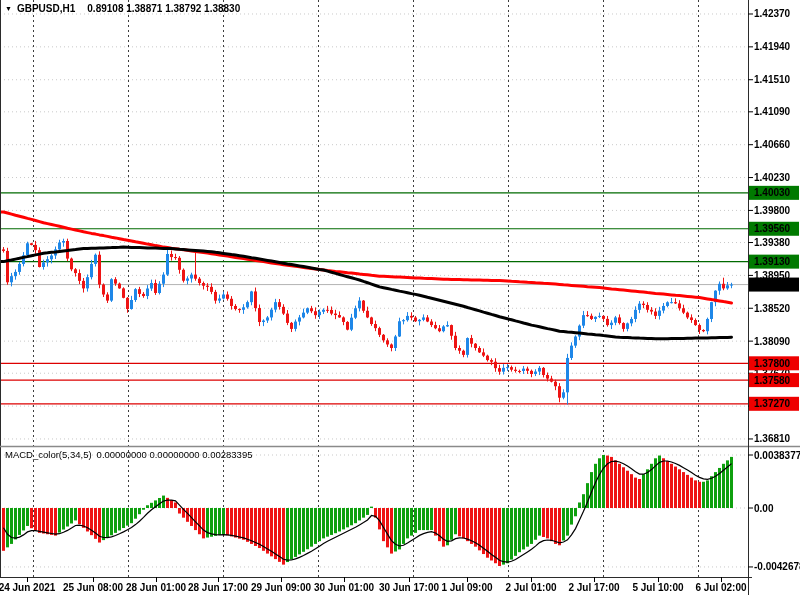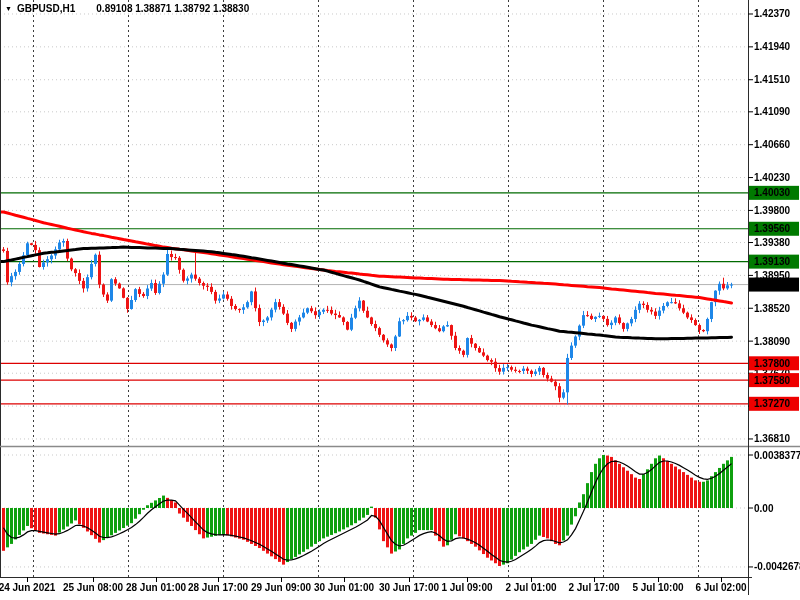--- a/index.html
+++ b/index.html
@@ -1,30 +1,33 @@
 <!DOCTYPE html>
 <html><head>
 <meta charset="utf-8">
 <style>
   html,body{margin:0;padding:0;background:#fff;width:800px;height:600px;overflow:hidden;}
   #win{position:relative;width:800px;height:600px;background:#fff;font-family:"Liberation Sans",sans-serif;}
   svg{position:absolute;left:0;top:0;}
   svg text{font-family:"Liberation Sans",sans-serif;fill:#000;}
   .title{position:absolute;left:5px;top:3px;font:700 10px "Liberation Sans",sans-serif;color:#000;white-space:nowrap;z-index:5;}
   .title .arr{font-size:7px;display:inline-block;transform:translateY(-1px);margin-right:5px;}
-  .title .sym{margin-right:21px;}
+  .title .sym{margin-right:12px;}
   .macd-label{position:absolute;left:5px;top:449px;font:400 9.5px "Liberation Sans",sans-serif;color:#000;white-space:nowrap;z-index:5;}
   .macd-label .nm{margin-right:5px;}
 </style>
 </head>
 <body>
 
 <div id="win">
   <div class="title">
     <span class="arr">▼</span><span class="sym">GBPUSD,H1</span><span>0.89108 1.38871 1.38792 1.38830</span>
+  </div>
+  <div class="macd-label">
+    <span class="nm">MACD_color(5,34,5)</span><span>0.00000000 0.00000000 0.00283395</span>
   </div>
   <svg id="chart" width="800" height="600">
       <g>
         <line x1="0" y1="13.987461353486777" x2="748" y2="13.987461353486777" stroke="#c9c9c9" stroke-width="1" stroke-dasharray="1,3"></line>
         <line x1="0" y1="46.854173823428184" x2="748" y2="46.854173823428184" stroke="#c9c9c9" stroke-width="1" stroke-dasharray="1,3"></line>
         <line x1="0" y1="79.72088629336959" x2="748" y2="79.72088629336959" stroke="#c9c9c9" stroke-width="1" stroke-dasharray="1,3"></line>
         <line x1="0" y1="111.82325661284733" x2="748" y2="111.82325661284733" stroke="#c9c9c9" stroke-width="1" stroke-dasharray="1,3"></line>
         <line x1="0" y1="144.68996908278876" x2="748" y2="144.68996908278876" stroke="#c9c9c9" stroke-width="1" stroke-dasharray="1,3"></line>
         <line x1="0" y1="177.55668155273014" x2="748" y2="177.55668155273014" stroke="#c9c9c9" stroke-width="1" stroke-dasharray="1,3"></line>
         <line x1="0" y1="210.42339402267325" x2="748" y2="210.42339402267325" stroke="#c9c9c9" stroke-width="1" stroke-dasharray="1,3"></line>

